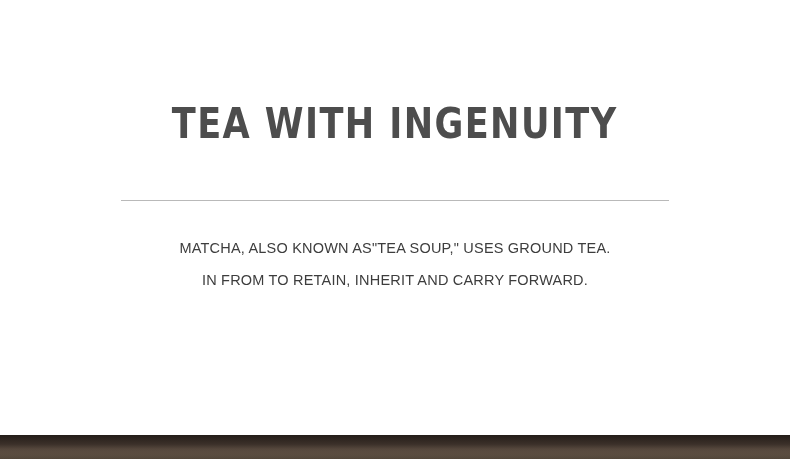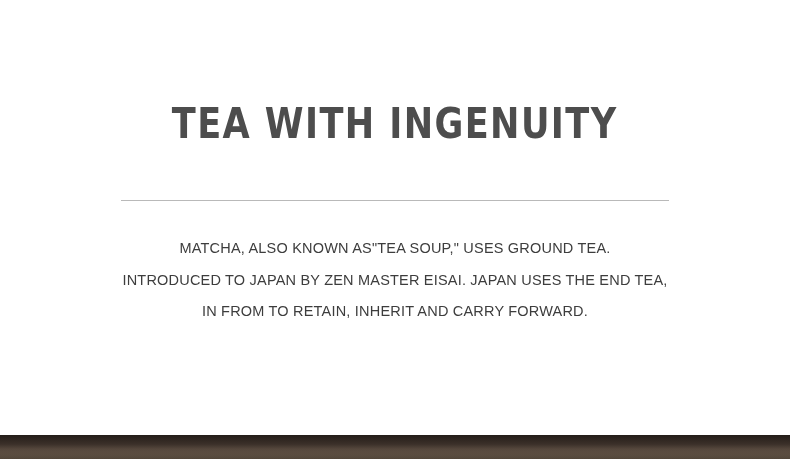--- a/index.html
+++ b/index.html
@@ -75,21 +75,20 @@
 <body>
 
 <div class="page">
 
   <h1 class="title">TEA WITH INGENUITY</h1>
 
   <div class="rule"></div>
 
   <div class="body-text">
     <span class="line">MATCHA, ALSO KNOWN AS"TEA SOUP," USES GROUND TEA.</span>
-    <span class="line">INTRODUCED TO JAPAN BY ZEN MASTER EISAI. JAPAN USES THE END TEA,</span>
     <span class="line">IN FROM TO RETAIN, INHERIT AND CARRY FORWARD.</span>
   </div>
 
   <div class="bottom-strip">
     <div class="bottom-strip-inner"></div>
   </div>
 
 </div>
 
 </body></html>

